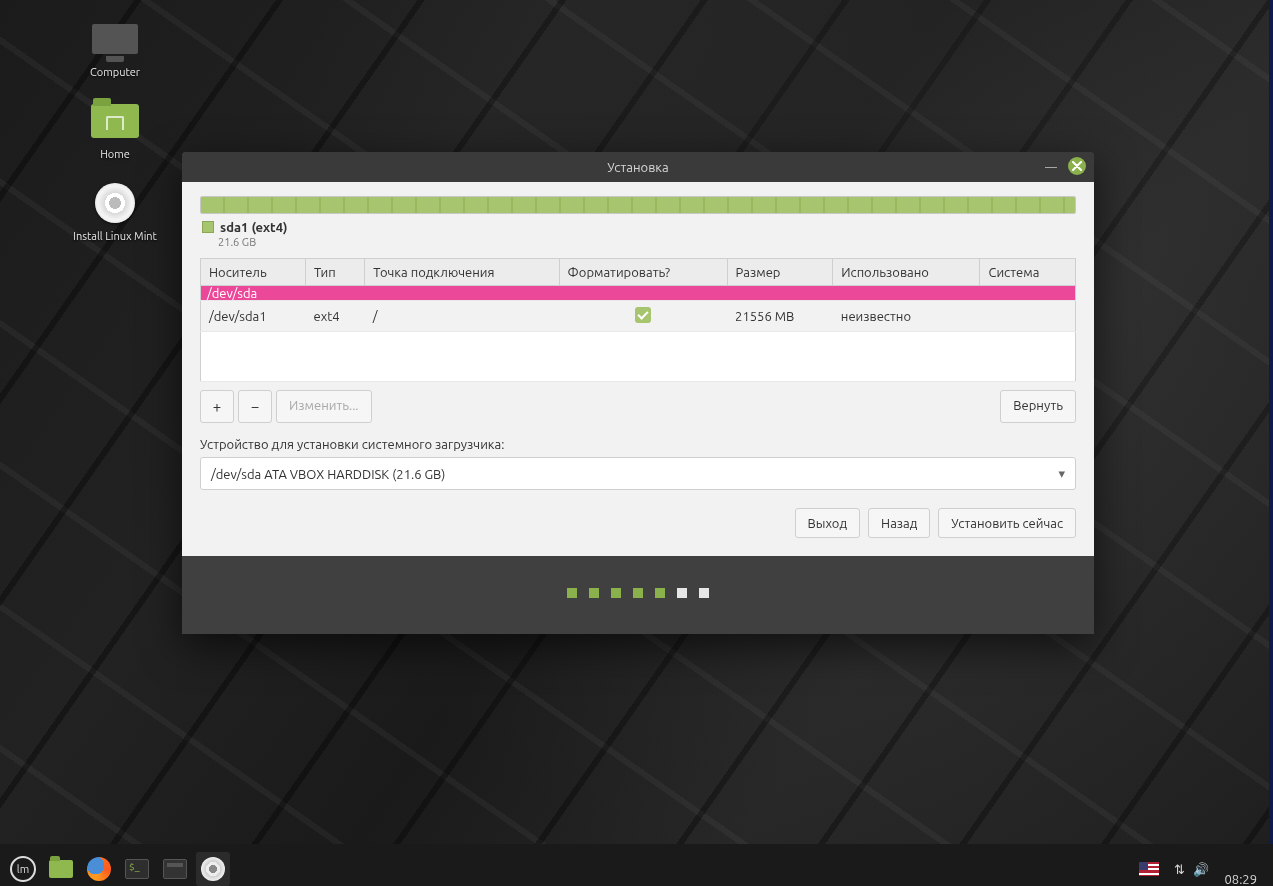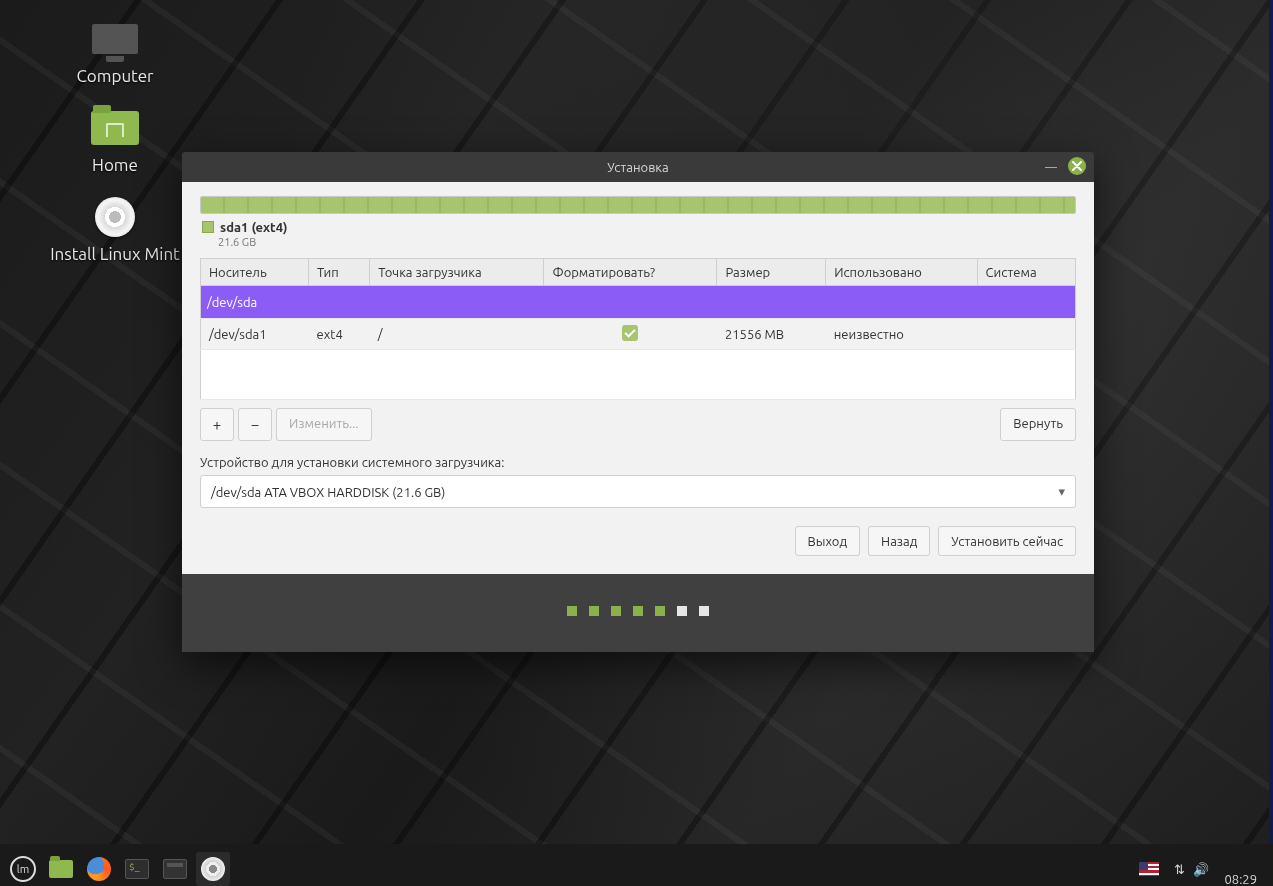--- a/index.html
+++ b/index.html
@@ -14,21 +14,21 @@
     background:
       repeating-linear-gradient(125deg, rgba(0,0,0,0) 0 110px, rgba(0,0,0,.35) 110px 116px),
       repeating-linear-gradient(35deg,  rgba(255,255,255,0) 0 110px, rgba(255,255,255,.04) 110px 116px);
   }
   .wallpaper::after {
     background: radial-gradient(circle at 75% 30%, rgba(120,120,120,.15), transparent 60%);
   }
 
   
   .desktop-icons { position:absolute; top:18px; left:0; width:230px; }
-  .dicon { width:230px; display:flex; flex-direction:column; align-items:center; color:#e8e8e8; font-size:17px; text-shadow:0 1px 2px #000; margin-bottom:22px; cursor:pointer; }
+  .dicon { width:230px; display:flex; flex-direction:column; align-items:center; color:#e8e8e8; font-size:11px; text-shadow:0 1px 2px #000; margin-bottom:22px; cursor:pointer; }
   .dicon .glyph { width:52px; height:42px; display:flex; align-items:center; justify-content:center; margin-bottom:6px; }
   .monitor-shape { width:46px; height:30px; background:#545454; border-radius:2px; position:relative; }
   .monitor-shape::after { content:""; position:absolute; left:50%; bottom:-8px; transform:translateX(-50%); width:18px; height:6px; background:#545454; border-radius:0 0 2px 2px; }
   .folder-shape { width:48px; height:34px; background:#8fb94f; border-radius:3px; position:relative; }
   .folder-shape::before { content:""; position:absolute; top:-6px; left:2px; width:18px; height:8px; background:#7aa23f; border-radius:2px 2px 0 0; }
   .folder-shape::after { content:""; position:absolute; top:12px; left:50%; transform:translateX(-50%); width:14px; height:12px; border:2px solid #fff; border-bottom:none; border-radius:2px 2px 0 0; opacity:.7; }
   .disc-shape { width:40px; height:40px; border-radius:50%; background:
     radial-gradient(circle, #bbb 0 6px, #fff 6px 10px, #d9d9d9 10px, #f5f5f5 60%, #cfcfcf 100%); box-shadow:0 1px 3px rgba(0,0,0,.6); }
 
   
@@ -44,21 +44,21 @@
 
   .usage-bar { height:18px; border:1px solid #c7c7c7; background:
     repeating-linear-gradient(90deg, #a7c46f 0 22px, #9ab95f 22px 24px); border-radius:2px; }
   .usage-label { margin:6px 2px 2px; display:flex; align-items:center; gap:6px; font-size:13px; color:#333; }
   .usage-label .sw { width:12px; height:12px; background:#a7c46f; border:1px solid #8da653; }
   .usage-sub { font-size:11px; color:#777; margin-left:18px; }
 
   table.parts { width:100%; border:1px solid #cfcfcf; border-collapse:collapse; margin-top:10px; font-size:13px; color:#333; }
   table.parts th { background:#ececec; border:1px solid #cfcfcf; font-weight:400; padding:6px 8px; text-align:left; }
   table.parts td { padding:6px 8px; border-bottom:1px solid #e8e8e8; }
-  tr.device-row td { background:#8b5cf6; color:#fff; font-size:13px; padding:9px 6px; }
+  tr.device-row td { background:#ec4899; color:#fff; font-size:13px; padding:0 6px; }
   .blank-area td { height:50px; background:#fff; }
   .chk { display:inline-block; width:16px; height:16px; border-radius:3px; background:#a7c46f; position:relative; }
   .chk::after { content:""; position:absolute; left:3px; top:4px; width:8px; height:4px; border-left:2px solid #fff; border-bottom:2px solid #fff; transform:rotate(-45deg); }
 
   .toolbar-row { display:flex; justify-content:space-between; margin-top:8px; }
   .btn-group { display:flex; gap:4px; }
   .btn { background:#f6f6f6; border:1px solid #cfcfcf; border-radius:3px; padding:7px 12px; font-size:13px; color:#333; cursor:pointer; }
   .btn.sq { width:34px; padding:7px 0; text-align:center; font-size:15px; }
   .btn.disabled { color:#a8a8a8; cursor:default; }
 
@@ -137,21 +137,21 @@
       <span class="sw"></span>
       <b>sda1 (ext4)</b>
     </div>
     <div class="usage-sub">21.6 GB</div>
 
     <table class="parts">
       <thead>
         <tr>
           <th>Носитель</th>
           <th>Тип</th>
-          <th>Точка загрузчика</th>
+          <th>Точка подключения</th>
           <th>Форматировать?</th>
           <th>Размер</th>
           <th>Использовано</th>
           <th>Система</th>
         </tr>
       </thead>
       <tbody>
         <tr class="device-row">
           <td colspan="7">/dev/sda</td>
         </tr>

